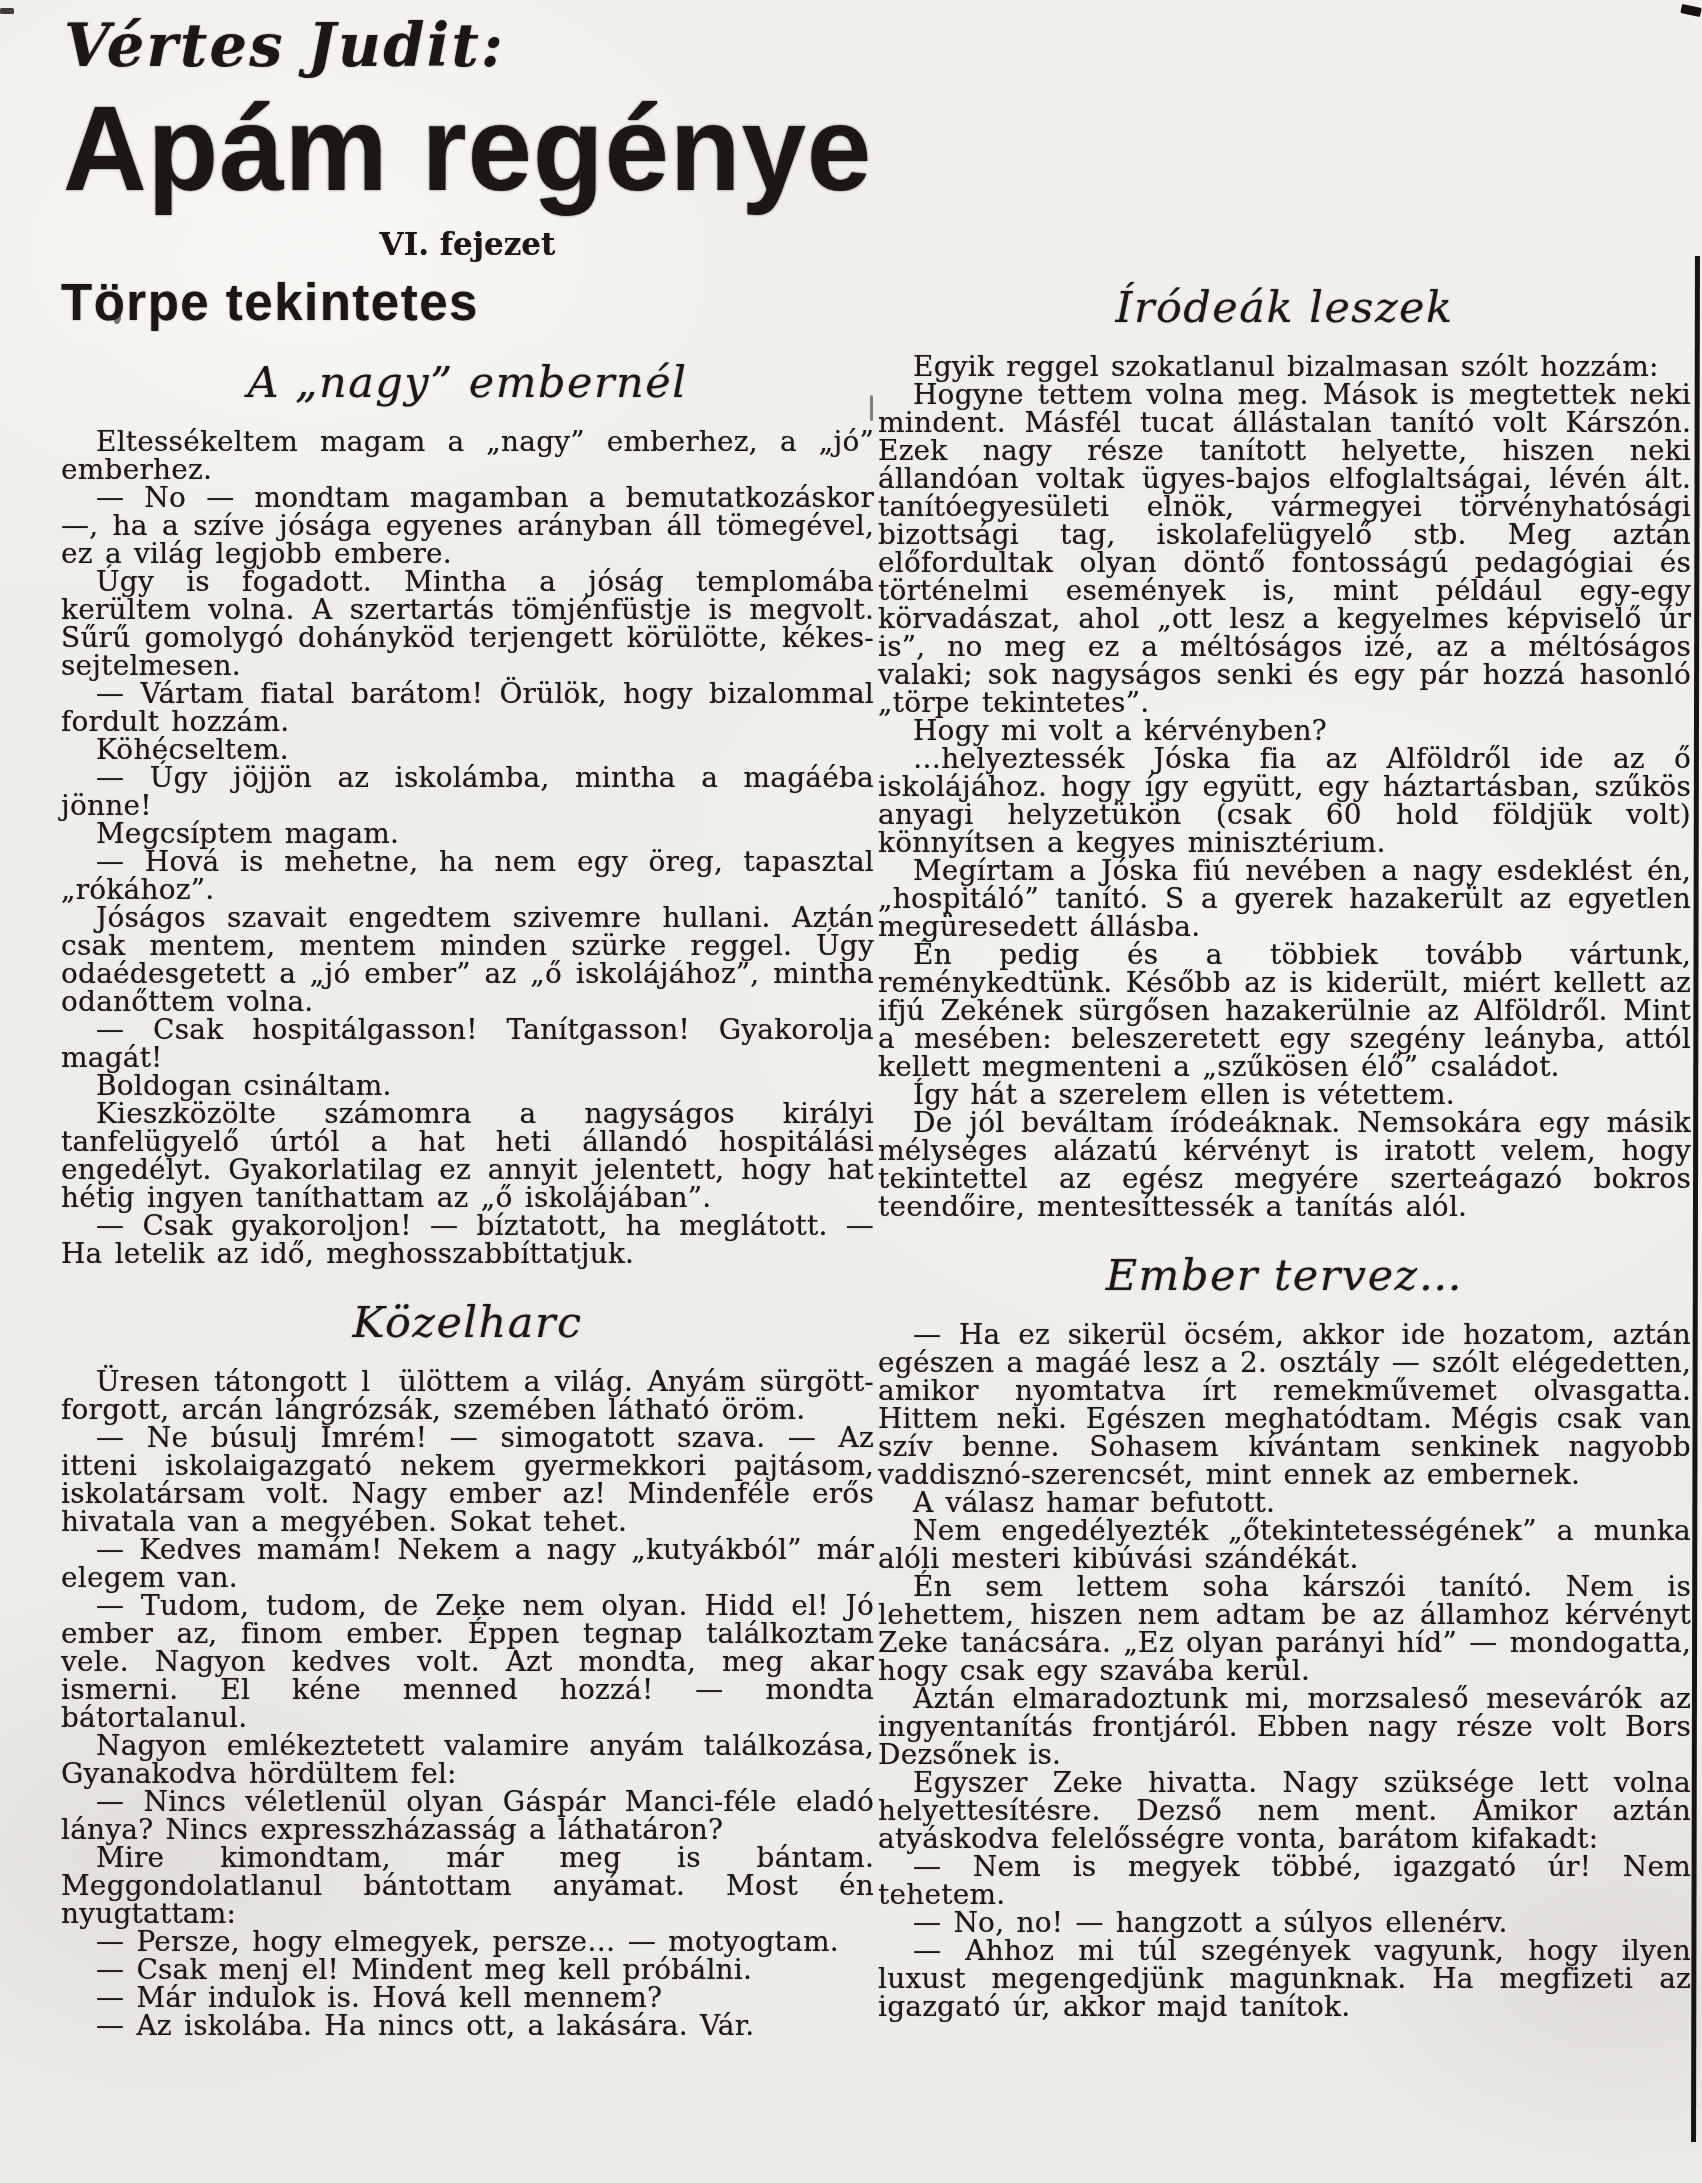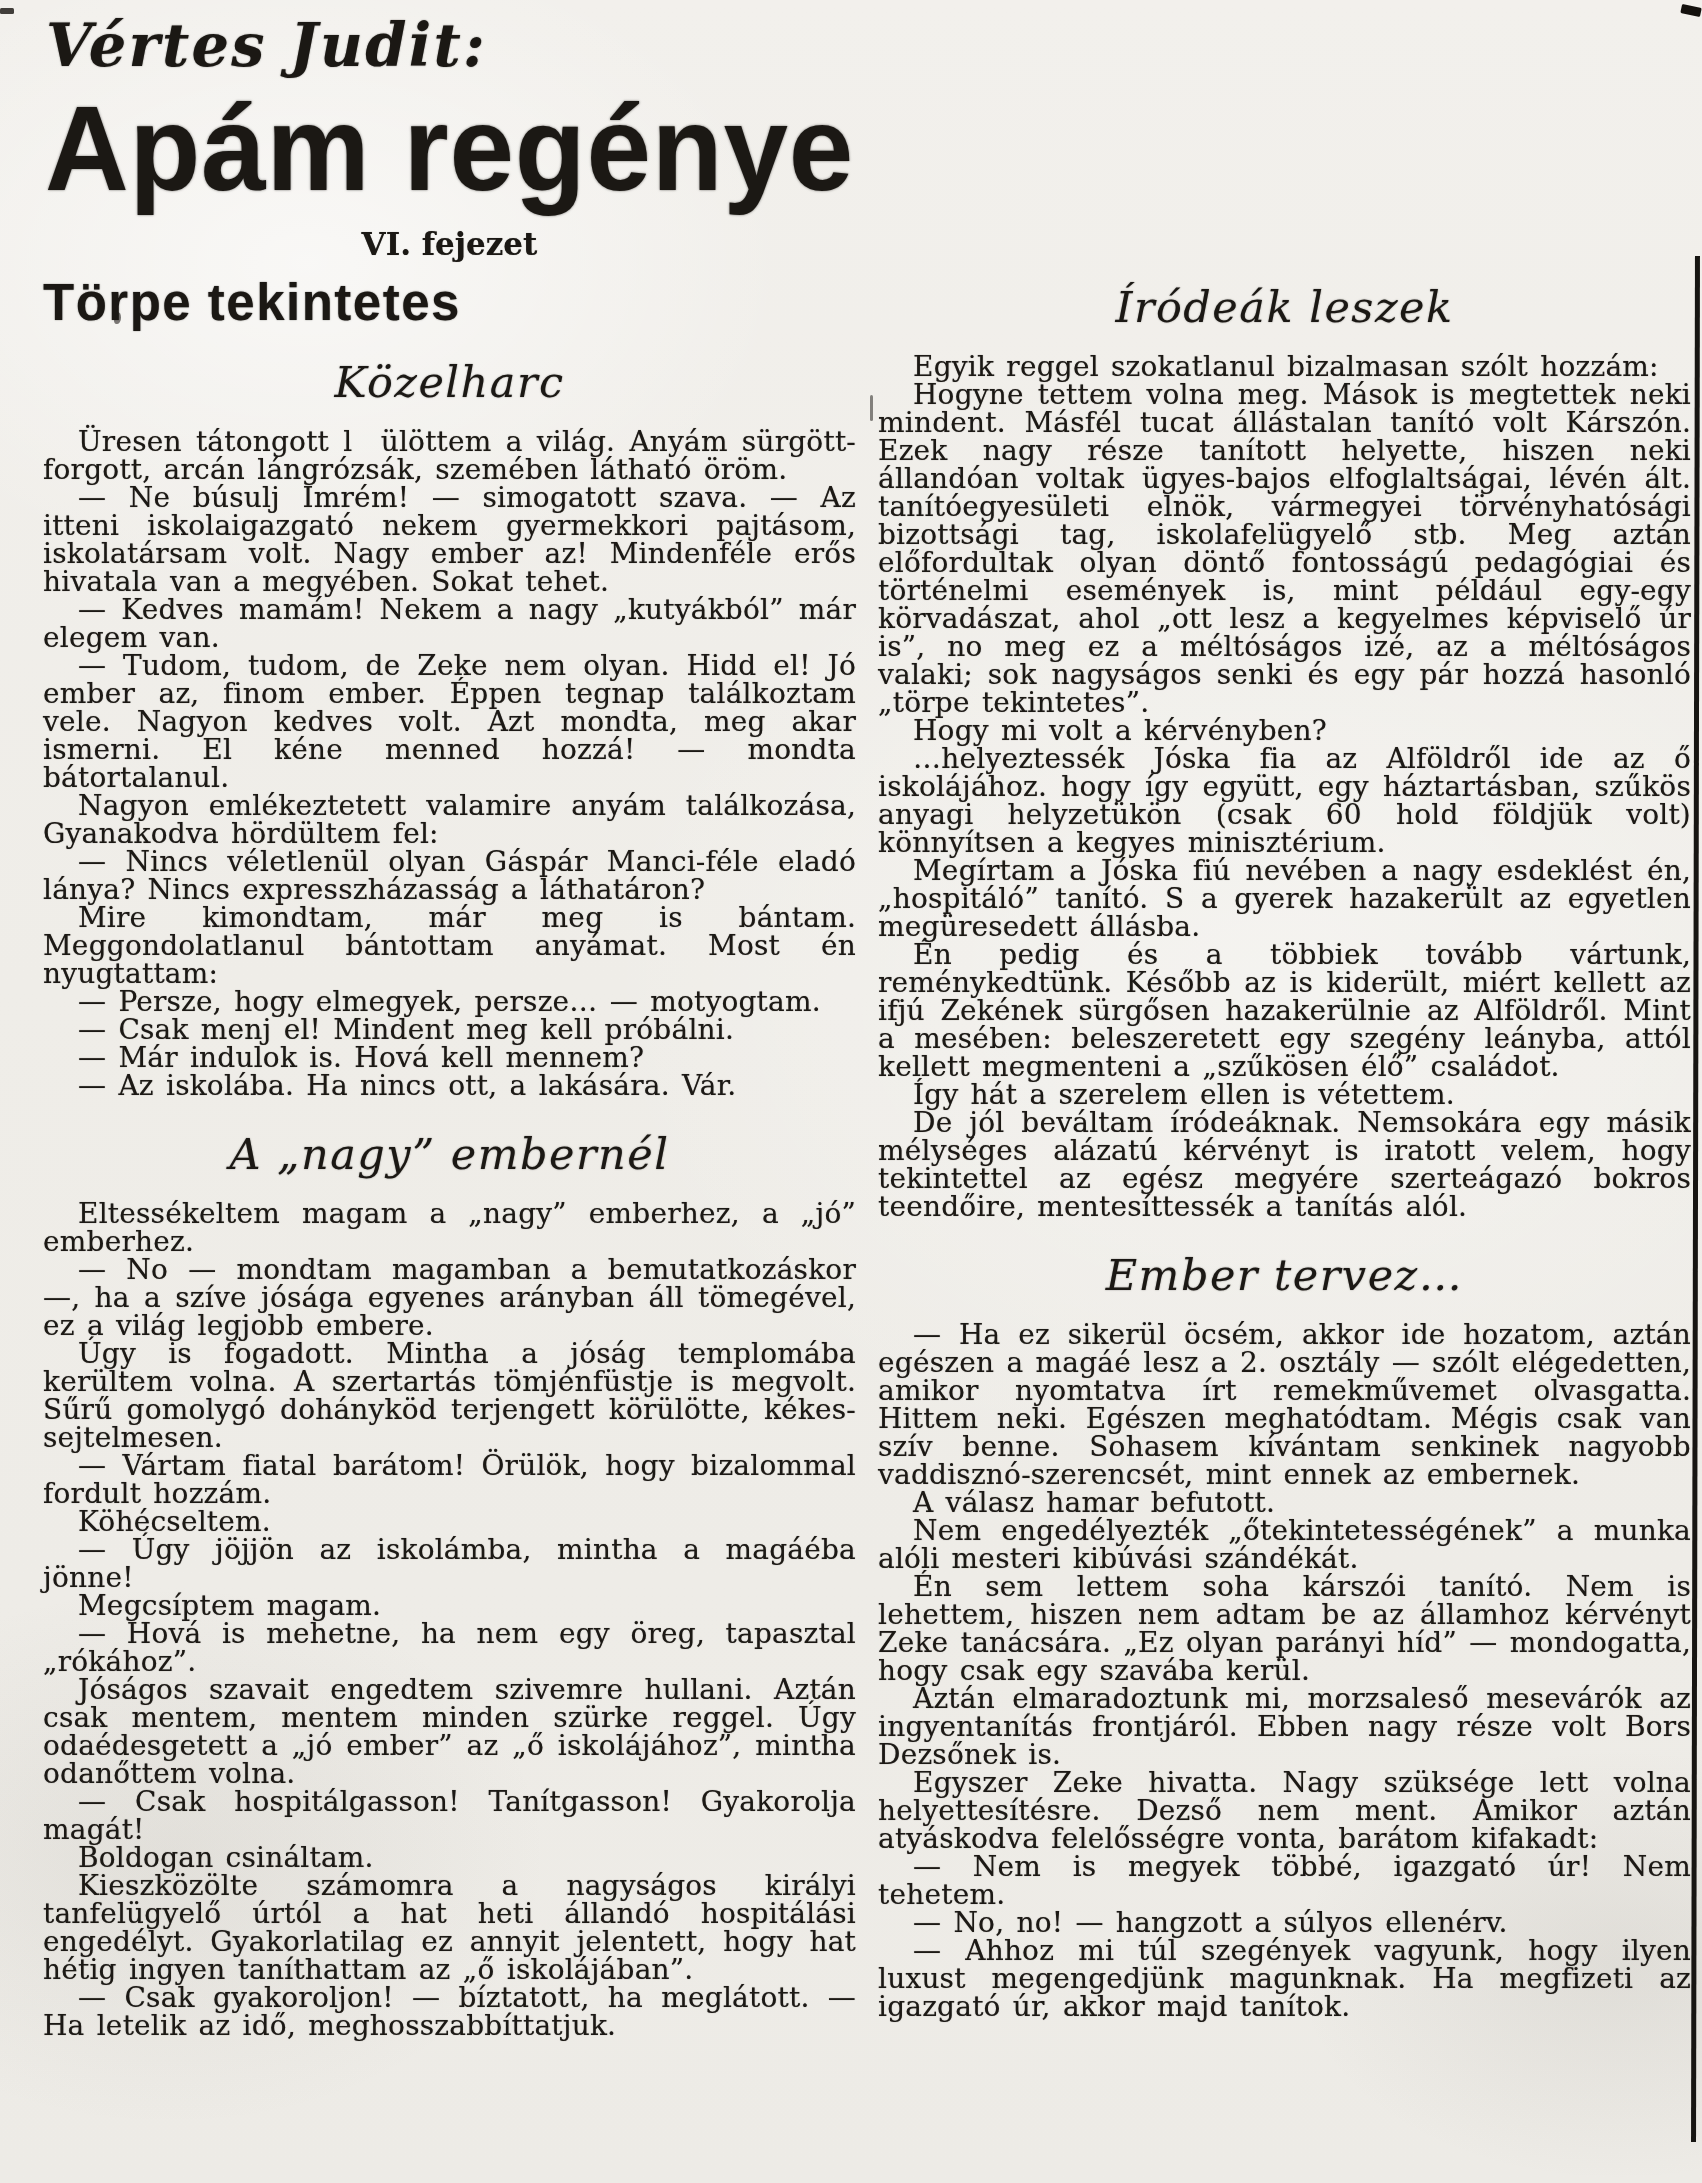--- a/index.html
+++ b/index.html
@@ -12,21 +12,21 @@
       radial-gradient(ellipse 694px 463px at 18% 12%, rgba(255,255,255,.55), rgba(255,255,255,0) 70%),
       radial-gradient(ellipse 925px 694px at 75% 45%, rgba(255,255,255,.35), rgba(255,255,255,0) 75%),
       radial-gradient(ellipse 540px 386px at 10% 85%, rgba(120,115,105,.10), rgba(120,115,105,0) 70%),
       radial-gradient(ellipse 463px 308px at 95% 90%, rgba(120,115,105,.12), rgba(120,115,105,0) 70%),
       linear-gradient(180deg,#f2f0ec 0%,#efede8 45%,#edebe6 100%);
     overflow:hidden;
     font-family:"DejaVu Serif", serif;
     color:#1b1814;
   }
   .col{position:absolute;}
-  .col-left{left:43px;top:15.4px;width:813px;}
+  .col-left{left:61px;top:15.4px;width:813px;}
   .col-right{left:878px;top:253px;width:813px;}
 
   .author{
     font-family:"DejaVu Serif", serif;
     font-style:italic;font-weight:bold;
     font-size:59px;line-height:1.05;
     letter-spacing:2.3px;
     margin:0 0 0 3.1px;
     text-shadow:0 0 1.5px rgba(20,18,14,.55);
   }
@@ -97,48 +97,48 @@
   <div class="rule-right"></div>
 
   <div class="col col-left">
     <header>
       <div class="author">Vértes Judit:</div>
       <h1 class="title">Apám regénye</h1>
       <div class="chapter">VI. fejezet</div>
       <h2 class="chapter-title">Törpe tekintetes</h2>
     </header>
     <section>
-        <h3 class="sec-heading">Közelharc</h3>
-        <p>Üresen tátongott l&nbsp;&nbsp;ülöttem a világ. Anyám sürgött-forgott, arcán lángrózsák, szemében látható öröm.</p>
-        <p>— Ne búsulj Imrém! — simogatott szava. — Az itteni iskolaigazgató nekem gyermekkori pajtásom, iskolatársam volt. Nagy ember az! Mindenféle erős hivatala van a megyében. Sokat tehet.</p>
-        <p>— Kedves mamám! Nekem a nagy „kutyákból” már elegem van.</p>
-        <p>— Tudom, tudom, de Zeke nem olyan. Hidd el! Jó ember az, finom ember. Éppen tegnap találkoztam vele. Nagyon kedves volt. Azt mondta, meg akar ismerni. El kéne menned hozzá! — mondta bátortalanul.</p>
-        <p>Nagyon emlékeztetett valamire anyám találkozása, Gyanakodva hördültem fel:</p>
-        <p>— Nincs véletlenül olyan Gáspár Manci-féle eladó lánya? Nincs expresszházasság a láthatáron?</p>
-        <p>Mire kimondtam, már meg is bántam. Meggondolatlanul bántottam anyámat. Most én nyugtattam:</p>
-        <p>— Persze, hogy elmegyek, persze… — motyogtam.</p>
-        <p>— Csak menj el! Mindent meg kell próbálni.</p>
-        <p>— Már indulok is. Hová kell mennem?</p>
-        <p>— Az iskolába. Ha nincs ott, a lakására. Vár.</p>
-      </section>
-    <section>
         <h3 class="sec-heading">A „nagy” embernél</h3>
         <p>Eltessékeltem magam a „nagy” emberhez, a „jó” emberhez.</p>
         <p>— No — mondtam magamban a bemutatkozáskor —, ha a szíve jósága egyenes arányban áll tömegével, ez a világ legjobb embere.</p>
         <p>Úgy is fogadott. Mintha a jóság templomába kerültem volna. A szertartás tömjénfüstje is megvolt. Sűrű gomolygó dohányköd terjengett körülötte, kékes-sejtelmesen.</p>
         <p>— Vártam fiatal barátom! Örülök, hogy bizalommal fordult hozzám.</p>
         <p>Köhécseltem.</p>
         <p>— Úgy jöjjön az iskolámba, mintha a magáéba jönne!</p>
         <p>Megcsíptem magam.</p>
         <p>— Hová is mehetne, ha nem egy öreg, tapasztal „rókához”.</p>
         <p>Jóságos szavait engedtem szivemre hullani. Aztán csak mentem, mentem minden szürke reggel. Úgy odaédesgetett a „jó ember” az „ő iskolájához”, mintha odanőttem volna.</p>
         <p>— Csak hospitálgasson! Tanítgasson! Gyakorolja magát!</p>
         <p>Boldogan csináltam.</p>
         <p>Kieszközölte számomra a nagyságos királyi tanfelügyelő úrtól a hat heti állandó hospitálási engedélyt. Gyakorlatilag ez annyit jelentett, hogy hat hétig ingyen taníthattam az „ő iskolájában”.</p>
         <p>— Csak gyakoroljon! — bíztatott, ha meglátott. — Ha letelik az idő, meghosszabbíttatjuk.</p>
+      </section>
+    <section>
+        <h3 class="sec-heading">Közelharc</h3>
+        <p>Üresen tátongott l&nbsp;&nbsp;ülöttem a világ. Anyám sürgött-forgott, arcán lángrózsák, szemében látható öröm.</p>
+        <p>— Ne búsulj Imrém! — simogatott szava. — Az itteni iskolaigazgató nekem gyermekkori pajtásom, iskolatársam volt. Nagy ember az! Mindenféle erős hivatala van a megyében. Sokat tehet.</p>
+        <p>— Kedves mamám! Nekem a nagy „kutyákból” már elegem van.</p>
+        <p>— Tudom, tudom, de Zeke nem olyan. Hidd el! Jó ember az, finom ember. Éppen tegnap találkoztam vele. Nagyon kedves volt. Azt mondta, meg akar ismerni. El kéne menned hozzá! — mondta bátortalanul.</p>
+        <p>Nagyon emlékeztetett valamire anyám találkozása, Gyanakodva hördültem fel:</p>
+        <p>— Nincs véletlenül olyan Gáspár Manci-féle eladó lánya? Nincs expresszházasság a láthatáron?</p>
+        <p>Mire kimondtam, már meg is bántam. Meggondolatlanul bántottam anyámat. Most én nyugtattam:</p>
+        <p>— Persze, hogy elmegyek, persze… — motyogtam.</p>
+        <p>— Csak menj el! Mindent meg kell próbálni.</p>
+        <p>— Már indulok is. Hová kell mennem?</p>
+        <p>— Az iskolába. Ha nincs ott, a lakására. Vár.</p>
       </section>
   </div>
 
   <div class="col col-right">
     <section>
         <h3 class="sec-heading">Íródeák leszek</h3>
         <p>Egyik reggel szokatlanul bizalmasan szólt hozzám:</p>
         <p>Hogyne tettem volna meg. Mások is megtettek neki mindent. Másfél tucat állástalan tanító volt Kárszón. Ezek nagy része tanított helyette, hiszen neki állandóan voltak ügyes-bajos elfoglaltságai, lévén ált. tanítóegyesületi elnök, vármegyei törvényhatósági bizottsági tag, iskolafelügyelő stb. Meg aztán előfordultak olyan döntő fontosságú pedagógiai és történelmi események is, mint például egy-egy körvadászat, ahol „ott lesz a kegyelmes képviselő úr is”, no meg ez a méltóságos izé, az a méltóságos valaki; sok nagyságos senki és egy pár hozzá hasonló „törpe tekintetes”.</p>
         <p>Hogy mi volt a kérvényben?</p>
         <p>…helyeztessék Jóska fia az Alföldről ide az ő iskolájához. hogy így együtt, egy háztartásban, szűkös anyagi helyzetükön (csak 60 hold földjük volt) könnyítsen a kegyes minisztérium.</p>

